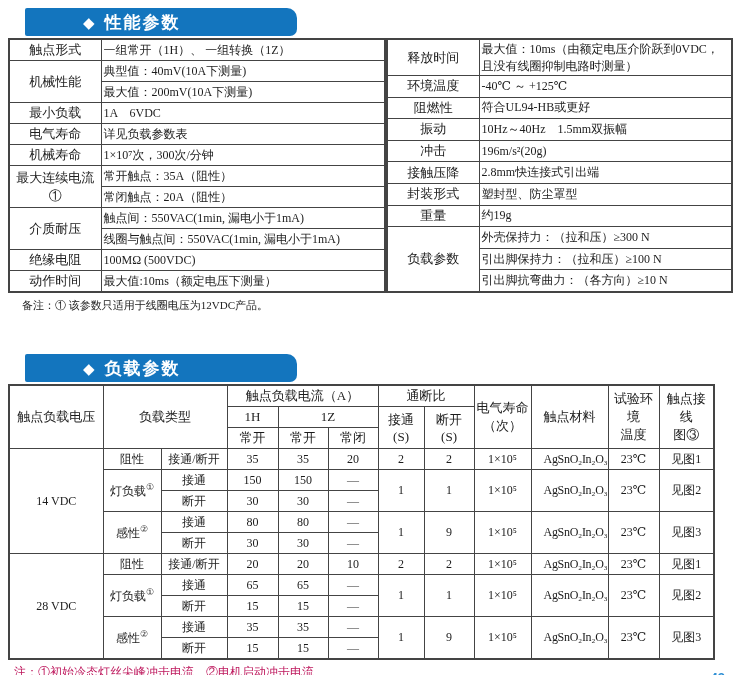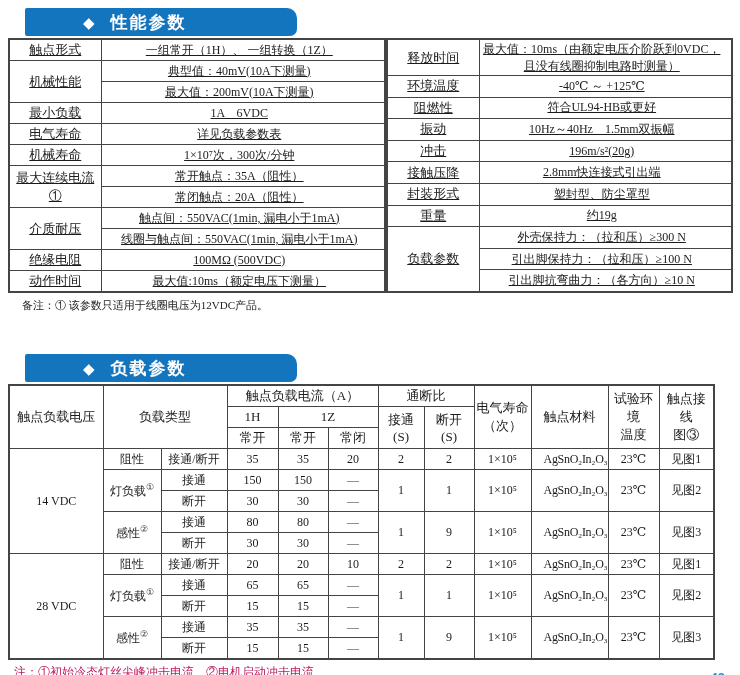--- a/index.html
+++ b/index.html
@@ -14,38 +14,38 @@
   
   .section-bar{
     width:272px;height:28px;margin-left:17px;
     background:#1375be;color:#ffffff;
     border-radius:2px 10px 7px 2px;
     display:flex;align-items:center;
     font-weight:bold;font-size:17px;
     font-family:"Liberation Sans","DejaVu Sans",sans-serif;
   }
   .section-bar .diamond{margin-left:58px;font-size:15px;line-height:1;}
-  .section-bar .bar-title{margin-left:16px;letter-spacing:2px;}
+  .section-bar .bar-title{margin-left:10px;letter-spacing:2px;}
   
   table{border-collapse:collapse;table-layout:fixed;}
   td,th{
     border:1px solid #444;
     font-weight:normal;
     font-size:12px;
     padding:0 2px;
     white-space:pre-line;
     overflow:hidden;
     vertical-align:middle;
   }
-  .perf-wrap{display:flex;margin-top:2px;text-decoration:underline;}
+  .perf-wrap{display:flex;margin-top:2px;}
   .perf-left{width:378px;}
   .perf-right{width:347px;}
   .perf-left td,.perf-right td{height:20px;}
   .plabel{text-align:center;font-size:13px;}
-  .pvalue{text-align:center;padding-right:9px;}
+  .pvalue{text-align:left;padding-right:9px;}
   .tall{height:41px;}
   table{border:2px solid #444;}
   
   .note{font-size:11px;margin:5px 0 14px 14px;color:#222;}
   .note2{font-size:12px;margin:4px 0 0 6px;color:#be185d;}
   .gap{height:27px;}
   
   .load-table{width:705px;margin-top:2px;}
   .load-table th{font-size:13px;height:20px;text-align:center;}
   .load-table td{height:20px;text-align:center;}

